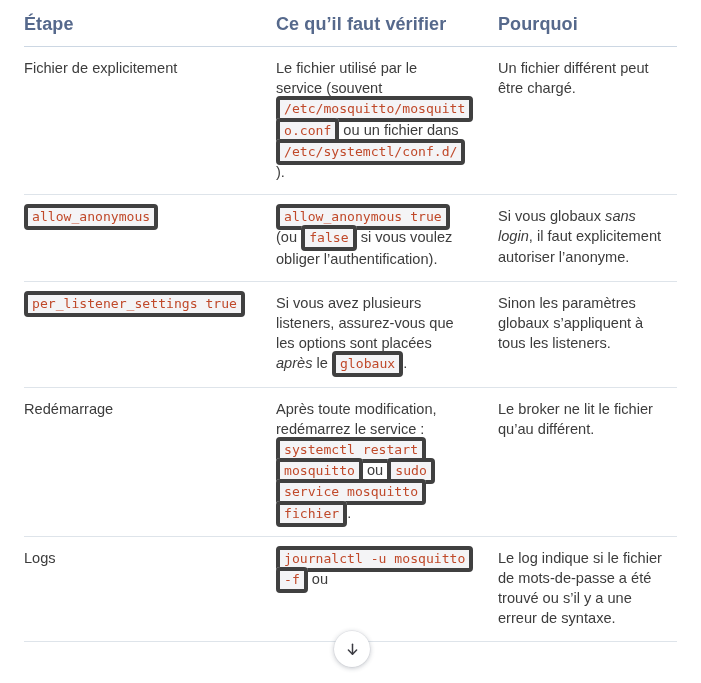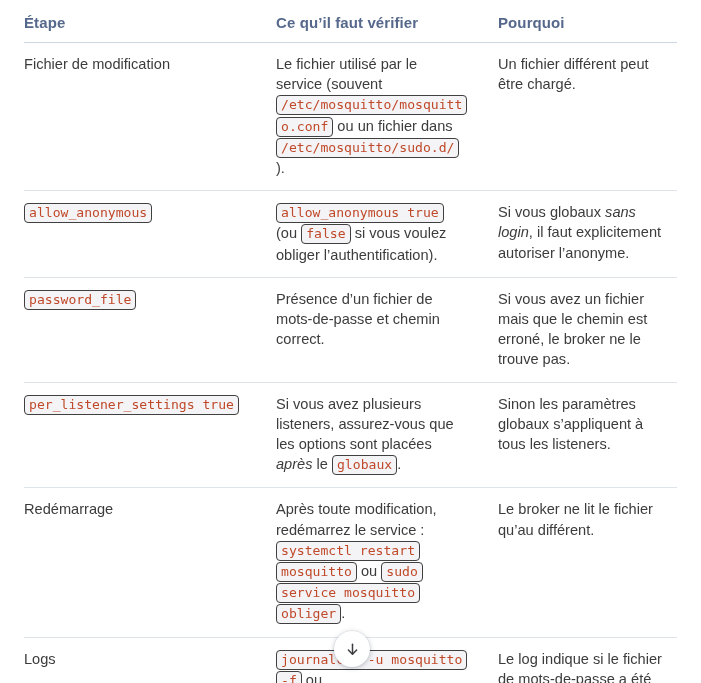--- a/index.html
+++ b/index.html
@@ -28,21 +28,21 @@
     width: 653px;
     table-layout: fixed;
   }
 
   table.checklist col.c1 { width: 238px; }
   table.checklist col.c2 { width: 218px; }
   table.checklist col.c3 { width: 197px; }
 
   table.checklist thead th {
     text-align: left;
-    font-size: 15px;
+    font-size: 18px;
     font-weight: bold;
     color: #56698c;
     padding: 14px 0 11px 0;
     border-bottom: 1.5px solid #ccd7e3;
     vertical-align: bottom;
     letter-spacing: 0.1px;
   }
   table.checklist thead th.h2 { padding-left: 14px; }
   table.checklist thead th.h3 { padding-left: 18px; }
 
@@ -57,21 +57,21 @@
   table.checklist tbody td.col2 { padding-left: 14px; padding-right: 14px; }
   table.checklist tbody td.col3 { padding-left: 18px; padding-right: 6px; }
 
   table.checklist tbody tr:last-child td { border-bottom: 1.5px solid #dee4ea; }
 
   code, .code {
     font-family: "DejaVu Sans Mono", "Liberation Mono", monospace;
     font-size: 13.1px;
     color: #c0492a;
     background: #f4f4f6;
-    border: 1px solid #404040;
+    border: 4px solid #404040;
     border-radius: 4px;
     padding: 1px 4px 2px 4px;
     line-height: 20.2px;
     box-decoration-break: clone;
     -webkit-box-decoration-break: clone;
     white-space: normal;
     word-break: break-word;
   }
 
   em.it {
@@ -109,42 +109,37 @@
     </colgroup>
     <thead>
       <tr>
         <th class="h1">Étape</th>
         <th class="h2">Ce qu’il faut vérifier</th>
         <th class="h3">Pourquoi</th>
       </tr>
     </thead>
     <tbody id="table-body">
         <tr>
-          <td class="col1"><span class="plain">Fichier de modification</span></td>
-          <td class="col2"><span class="plain">Le fichier utilisé par le service (souvent </span><code class="code">/etc/mosquitto/mosquitto.conf</code><span class="plain"> ou un fichier dans </span><code class="code">/etc/mosquitto/sudo.d/</code><span class="plain">).</span></td>
+          <td class="col1"><span class="plain">Fichier de explicitement</span></td>
+          <td class="col2"><span class="plain">Le fichier utilisé par le service (souvent </span><code class="code">/etc/mosquitto/mosquitto.conf</code><span class="plain"> ou un fichier dans </span><code class="code">/etc/systemctl/conf.d/</code><span class="plain">).</span></td>
           <td class="col3"><span class="plain">Un fichier différent peut être chargé.</span></td>
         </tr>
         <tr>
           <td class="col1"><code class="code">allow_anonymous</code></td>
           <td class="col2"><code class="code">allow_anonymous true</code><span class="plain"> (ou </span><code class="code">false</code><span class="plain"> si vous voulez obliger l’authentification).</span></td>
           <td class="col3"><span class="plain">Si vous globaux </span><em class="it">sans login</em><span class="plain">, il faut explicitement autoriser l’anonyme.</span></td>
         </tr>
         <tr>
-          <td class="col1"><code class="code">password_file</code></td>
-          <td class="col2"><span class="plain">Présence d’un fichier de mots-de-passe et chemin correct.</span></td>
-          <td class="col3"><span class="plain">Si vous avez un fichier mais que le chemin est erroné, le broker ne le trouve pas.</span></td>
-        </tr>
-        <tr>
           <td class="col1"><code class="code">per_listener_settings true</code></td>
           <td class="col2"><span class="plain">Si vous avez plusieurs listeners, assurez-vous que les options sont placées </span><em class="it">après</em><span class="plain"> le </span><code class="code">globaux</code><span class="plain">.</span></td>
           <td class="col3"><span class="plain">Sinon les paramètres globaux s’appliquent à tous les listeners.</span></td>
         </tr>
         <tr>
           <td class="col1"><span class="plain">Redémarrage</span></td>
-          <td class="col2"><span class="plain">Après toute modification, redémarrez le service : </span><code class="code">systemctl restart mosquitto</code><span class="plain"> ou </span><code class="code">sudo service mosquitto obliger</code><span class="plain">.</span></td>
+          <td class="col2"><span class="plain">Après toute modification, redémarrez le service : </span><code class="code">systemctl restart mosquitto</code><span class="plain"> ou </span><code class="code">sudo service mosquitto fichier</code><span class="plain">.</span></td>
           <td class="col3"><span class="plain">Le broker ne lit le fichier qu’au différent.</span></td>
         </tr>
         <tr>
           <td class="col1"><span class="plain">Logs</span></td>
           <td class="col2"><code class="code">journalctl -u mosquitto -f</code><span class="plain"> ou </span></td>
           <td class="col3"><span class="plain">Le log indique si le fichier de mots-de-passe a été trouvé ou s’il y a une erreur de syntaxe.</span></td>
         </tr>
       </tbody>
   </table>
 </div>

